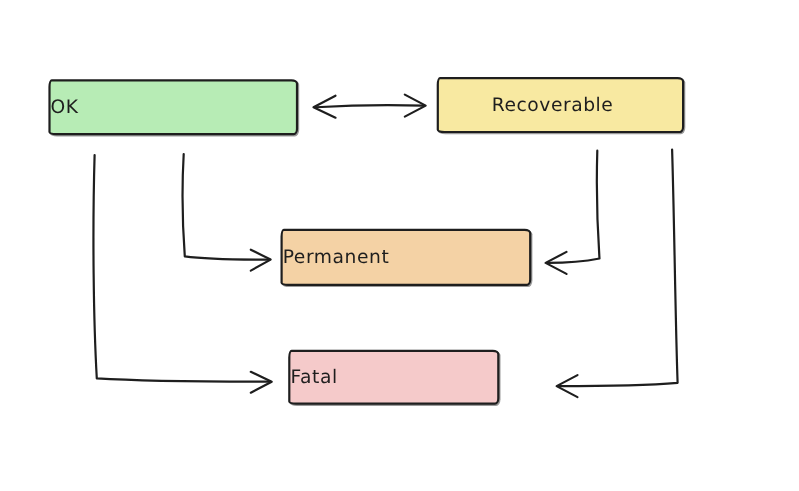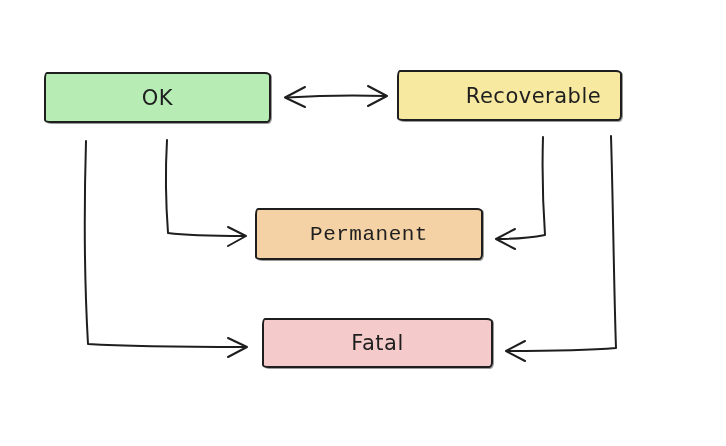--- a/index.html
+++ b/index.html
@@ -14,32 +14,31 @@
     background: #ffffff;
     overflow: hidden;
     font-family: "DejaVu Sans", sans-serif;
   }
   .node {
     position: absolute;
     box-sizing: border-box;
     border: 2.5px solid #1e1e1e;
     display: flex;
     align-items: center;
-    justify-content: center;
     color: #1e1e1e;
-    font-size: 21px;
+    font-size: 17px;
     letter-spacing: 0.5px;
     
     border-radius: 3px 6px 4px 7px / 7px 4px 6px 3px;
     box-shadow: 1px 1px 0 rgba(30,30,30,0.45);
   }
   .node-ok          { left: 44px;  top: 72px;  width: 227px; height: 51px; }
   .node-recoverable { left: 397px; top: 70px;  width: 225px; height: 51px; }
   .node-permanent   { left: 255px; top: 208px; width: 228px; height: 52px; }
-  .node-fatal       { left: 262px; top: 318px; width: 231px; height: 50px; }
+  .node-fatal       { left: 262px; top: 318px; width: 192px; height: 50px; }
   .node-label { pointer-events: none; }
   #edges-svg {
     position: absolute;
     left: 0; top: 0;
     width: 726px;
     height: 446px;
     pointer-events: none;
   }
   #edges-svg path {
     fill: none;
@@ -84,21 +83,21 @@
   </svg>
 
   <div class="node node-ok" style="background-color: rgb(183, 236, 181);">
     <span class="node-label">OK</span>
   </div>
 
   <div class="node node-recoverable" style="background-color: rgb(248, 233, 161); padding-left: 48px;">
     <span class="node-label">Recoverable</span>
   </div>
 
-  <div class="node node-permanent" style="background-color: rgb(244, 210, 165); font-family: Liberation Mono, monospace;">
+  <div class="node node-permanent" style="background-color: rgb(244, 210, 165);">
     <span class="node-label">Permanent</span>
   </div>
 
   <div class="node node-fatal" style="background-color: rgb(245, 202, 202);">
     <span class="node-label">Fatal</span>
   </div>
 
 </div>
 
 </body></html>

